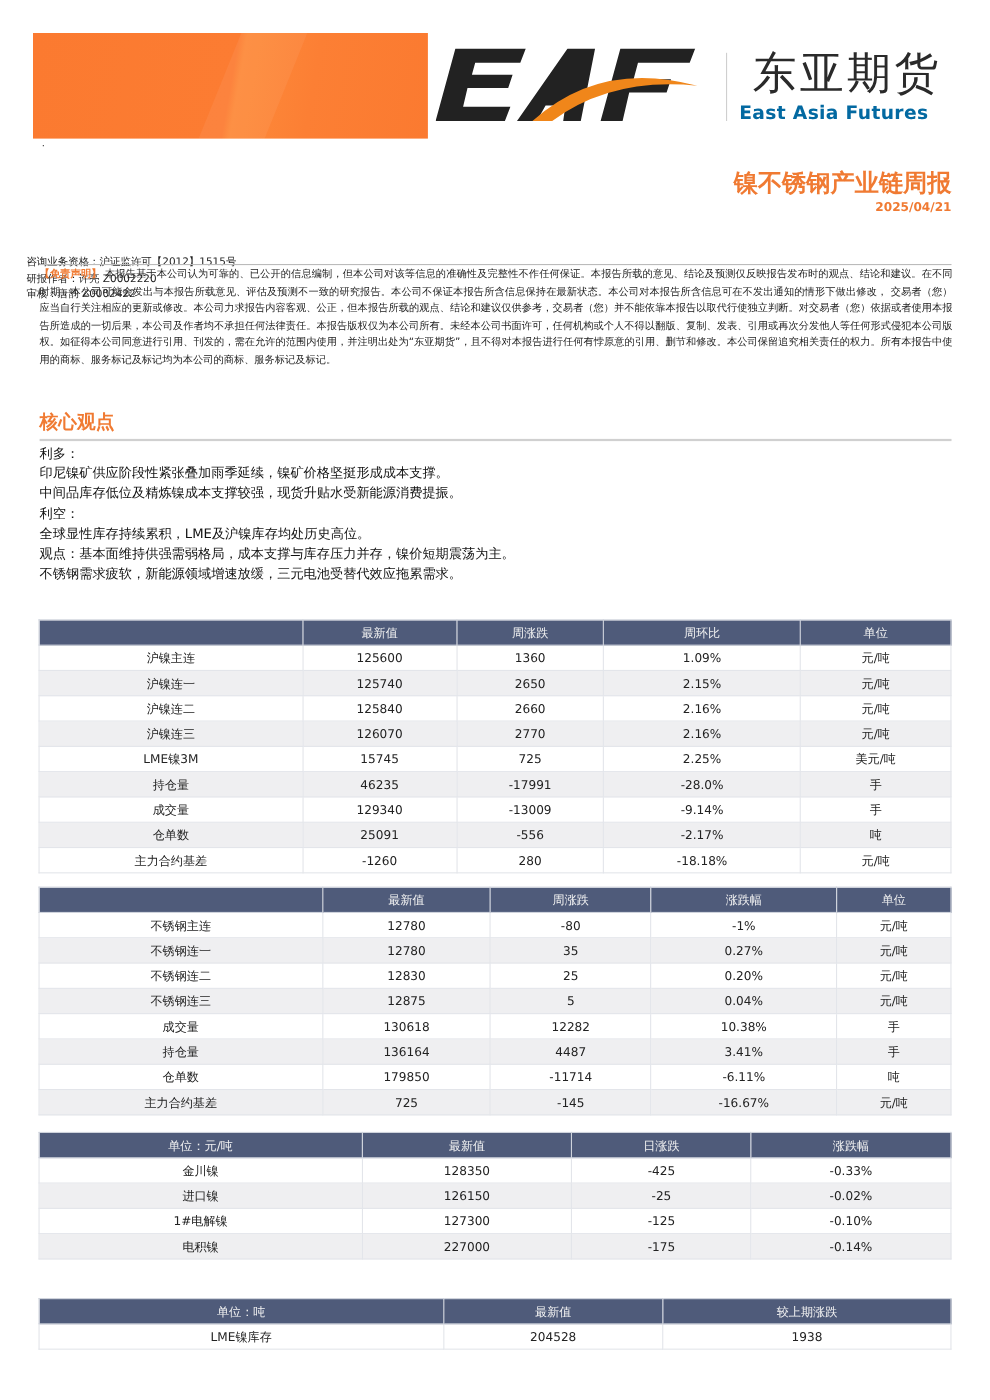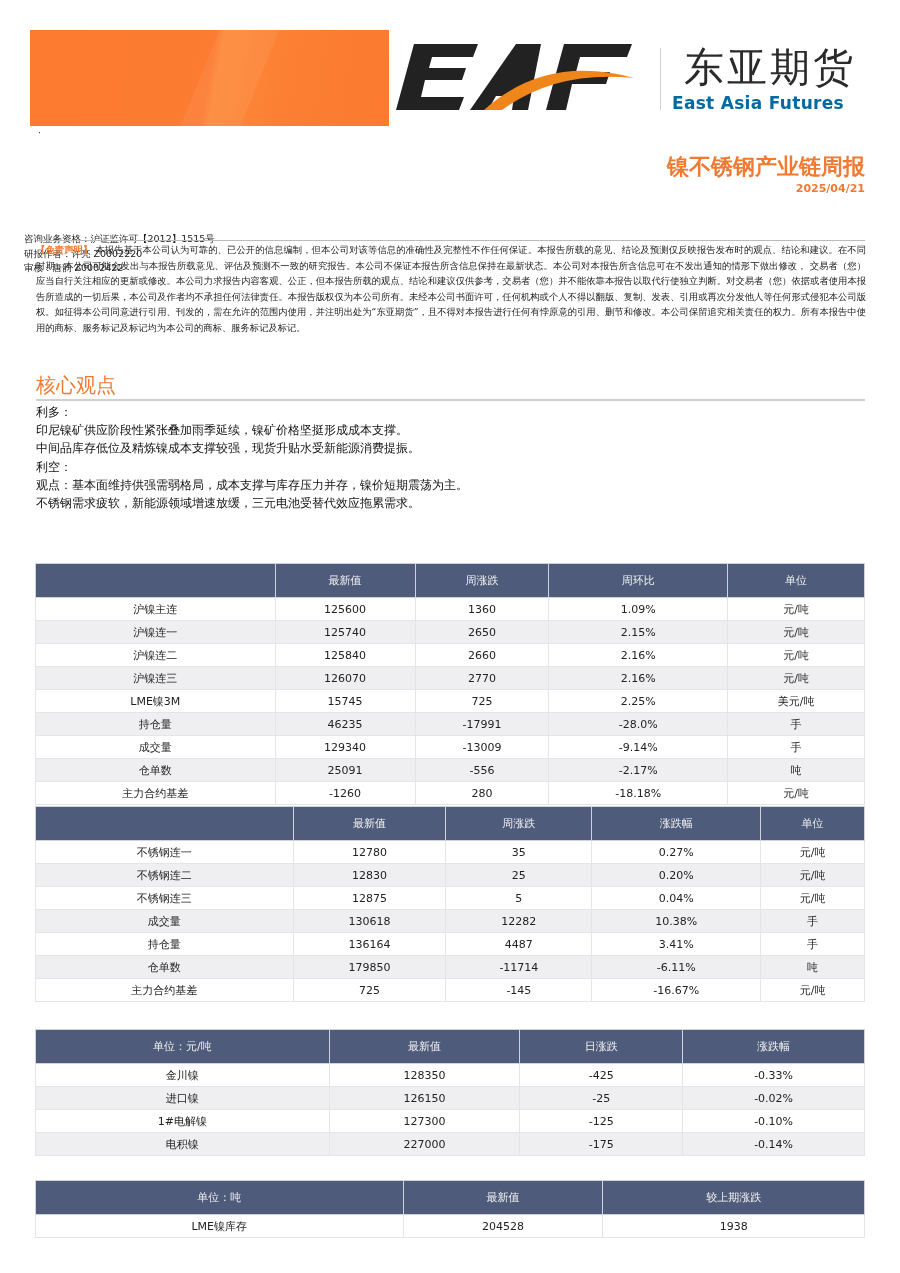--- a/index.html
+++ b/index.html
@@ -20,26 +20,26 @@
 
   .report-title { position: absolute; right: 35px; top: 152px; font-size: 22px; font-weight: bold; color: #f07a32; letter-spacing: 0px; margin-left: 12px; }
   .report-date { position: absolute; right: 35px; top: 182px; font-size: 11px; font-weight: bold; color: #f07a32; }
 
   .meta { position: absolute; left: 24px; top: 199px; font-size: 9.5px; line-height: 14.5px; color: #222; margin-top: 33px; }
   .meta-rule { position: absolute; left: 36px; top: 240px; width: 829px; height: 1px; background: #bbb; }
 
   .disclaimer { position: absolute; left: 36px; top: 242px; width: 830px; font-size: 9.3px; line-height: 15.6px; color: #222; text-align: justify; }
   .disclaimer .tag { color: #f07a32; font-weight: bold; margin-top: 12px; }
 
-  .section-title { position: absolute; left: 36px; top: 372px; font-size: 20px; font-weight: normal; color: #f07a32; text-align: center; }
+  .section-title { position: absolute; left: 36px; top: 372px; font-size: 17px; font-weight: bold; color: #f07a32; text-align: center; }
   .section-rule { position: absolute; left: 36px; top: 399px; width: 829px; height: 2px; background: #d0d0d0; }
   .core { position: absolute; left: 36px; top: 403px; font-size: 12px; line-height: 18.2px; color: #111; }
 
   table.data { position: absolute; left: 35px; width: 830px; border-collapse: collapse; font-size: 11px; color: #222; }
-  table.data th { background: #4f5b7a; color: #f2f2f2; font-weight: normal; height: 34px; border: 1px solid #cfd3dc; text-align: center; font-size: 11px; }
+  table.data th { background: #4f5b7a; color: #f2f2f2; font-weight: normal; height: 23px; border: 1px solid #cfd3dc; text-align: center; font-size: 11px; }
   table.data td { height: 23px; border: 1px solid #e3e5ea; text-align: center; }
   table.data tr:nth-child(odd) td { background: #ffffff; }
   table.data tr:nth-child(even) td { background: #efeff1; }
 
   #t1 { top: 563px; }
   #t2 { top: 806px; }
   #t3 { top: 1029px; padding-left: 16px; }
   #t4 { top: 1180px; }
 </style>
 </head>
@@ -76,20 +76,21 @@
 
 <div class="disclaimer"><span class="tag">【免责声明】</span><span> 本报告基于本公司认为可靠的、已公开的信息编制，但本公司对该等信息的准确性及完整性不作任何保证。本报告所载的意见、结论及预测仅反映报告发布时的观点、结论和建议。在不同时期，本公司可能会发出与本报告所载意见、评估及预测不一致的研究报告。本公司不保证本报告所含信息保持在最新状态。本公司对本报告所含信息可在不发出通知的情形下做出修改， 交易者（您）应当自行关注相应的更新或修改。本公司力求报告内容客观、公正，但本报告所载的观点、结论和建议仅供参考，交易者（您）并不能依靠本报告以取代行使独立判断。对交易者（您）依据或者使用本报告所造成的一切后果，本公司及作者均不承担任何法律责任。本报告版权仅为本公司所有。未经本公司书面许可，任何机构或个人不得以翻版、复制、发表、引用或再次分发他人等任何形式侵犯本公司版权。如征得本公司同意进行引用、刊发的，需在允许的范围内使用，并注明出处为“东亚期货”，且不得对本报告进行任何有悖原意的引用、删节和修改。本公司保留追究相关责任的权力。所有本报告中使用的商标、服务标记及标记均为本公司的商标、服务标记及标记。</span></div>
 
 <div class="section-title">核心观点</div>
 <div class="section-rule"></div>
 <div class="core">
   <div>利多：</div>
   <div>印尼镍矿供应阶段性紧张叠加雨季延续，镍矿价格坚挺形成成本支撑。</div>
   <div>中间品库存低位及精炼镍成本支撑较强，现货升贴水受新能源消费提振。</div>
   <div>利空：</div>
+  <div>全球显性库存持续累积，LME及沪镍库存均处历史高位。</div>
   <div>观点：基本面维持供强需弱格局，成本支撑与库存压力并存，镍价短期震荡为主。</div>
   <div>不锈钢需求疲软，新能源领域增速放缓，三元电池受替代效应拖累需求。</div>
 </div>
 
 <table class="data" id="t1">
     <colgroup>
       <col style="width: 240px;">
       <col style="width: 140px;">
       <col style="width: 134px;">
       <col style="width: 179px;">
@@ -182,20 +183,27 @@
       <tr>
         <th></th>
         <th>最新值</th>
         <th>周涨跌</th>
         <th>涨跌幅</th>
         <th>单位</th>
       </tr>
     </thead>
     <tbody>
       <tr>
+        <td>不锈钢主连</td>
+        <td>12780</td>
+        <td>-80</td>
+        <td>-1%</td>
+        <td>元/吨</td>
+      </tr>
+      <tr>
         <td>不锈钢连一</td>
         <td>12780</td>
         <td>35</td>
         <td>0.27%</td>
         <td>元/吨</td>
       </tr>
       <tr>
         <td>不锈钢连二</td>
         <td>12830</td>
         <td>25</td>

